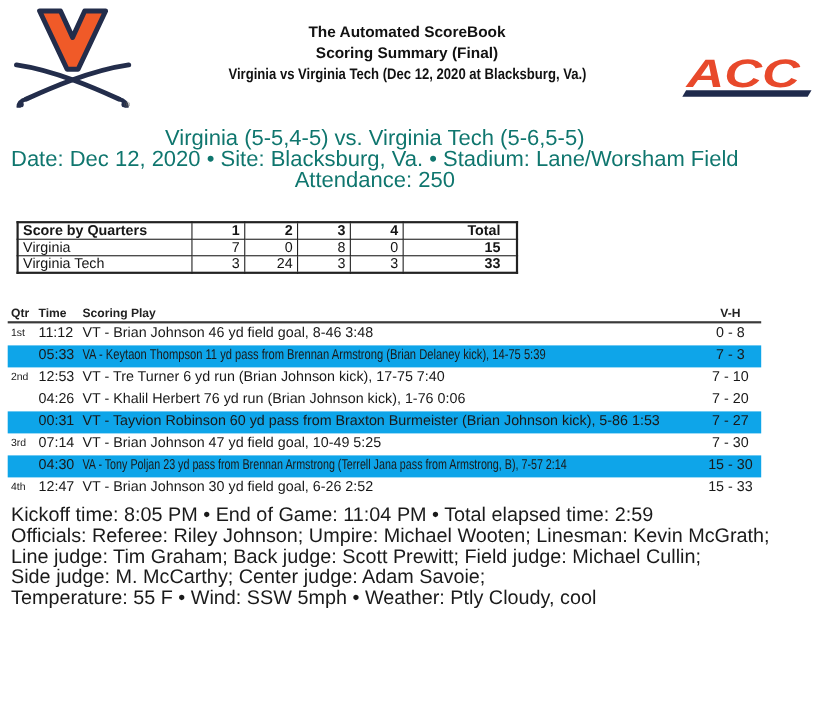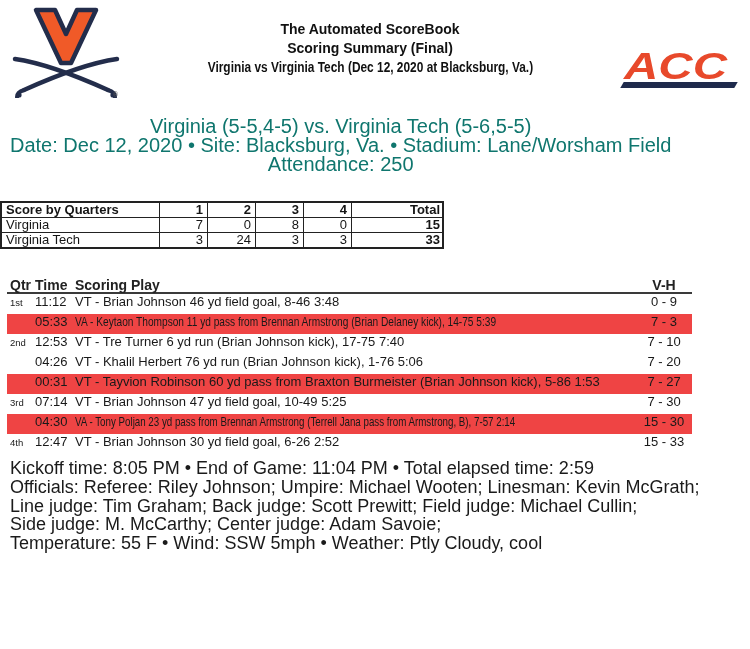--- a/index.html
+++ b/index.html
@@ -17,37 +17,37 @@
   .acc-logo{position:absolute;left:624px;top:14px;width:122px;height:48px;margin-top:37px;}
   .acc-text{
     font-style:italic;font-weight:bold;font-size:36px;line-height:32px;
     color:#e8492b;transform:scaleX(1.32);transform-origin:left center;
     letter-spacing:0px;white-space:nowrap;
   }
   .acc-bar{position:absolute;left:-2px;top:31px;width:114px;height:6px;background:#1f2a4c;transform:skewX(-30deg);}
   
   .game-info{position:absolute;left:10px;top:117px;font-size:20px;line-height:19px;color:#0f766e;text-align:center;}
   
-  .qtable{position:absolute;left:0;top:201px;border-collapse:collapse;font-size:13px;color:#151515;}
+  .qtable{position:absolute;left:15px;top:201px;border-collapse:collapse;font-size:13px;color:#151515;}
   .qtable td,.qtable th{border:1px solid #222;height:13px;padding:0 4px;line-height:14px;}
   .qtable{border:2px solid #222;}
   .qtable th{font-weight:bold;text-align:right;}
   .qtable th.teamcol{text-align:left;}
   .qtable td.num{text-align:right;}
-  .qtable td.total,.qtable th.totalh{text-align:right;font-weight:bold;padding-right:2px;}
+  .qtable td.total,.qtable th.totalh{text-align:right;font-weight:bold;padding-right:14px;}
   .w-team{width:149px;} .w-q{width:39px;} .w-t{width:84px;}
   
   .plays{position:absolute;left:7px;top:279px;width:685px;}
-  .phead{position:relative;height:13px;border-bottom:2px solid #3a3a3a;font-weight:bold;font-size:14px;line-height:12px;color:#222;}
+  .phead{position:relative;height:13px;border-bottom:2px solid #3a3a3a;font-weight:bold;font-size:11px;line-height:12px;color:#222;}
   .h-qtr{position:absolute;left:3px;}
   .h-time{position:absolute;left:28px;}
   .h-play{position:absolute;left:68px;}
   .h-vh{position:absolute;left:625px;width:64px;text-align:center;}
   .prow{position:relative;height:20px;line-height:16px;font-size:13px;color:#191919;}
-  .prow.alt{background:#ef4444;padding-left:39px;}
+  .prow.alt{background:#0ea5e9;padding-left:39px;}
   .c-qtr{position:absolute;left:3px;top:0;font-size:9.5px;line-height:17px;}
   .c-time{position:absolute;left:28px;}
   .c-play{position:absolute;left:68px;white-space:nowrap;}
   .c-play.cond{transform:scaleX(0.78);transform-origin:0 50%;}
   .c-play.cond2{transform:scaleX(0.75);transform-origin:0 50%;}
   .c-vh{position:absolute;left:625px;width:64px;text-align:center;}
   
   .footer-info{position:absolute;left:10px;top:459px;font-size:18px;line-height:18.8px;color:#1a1a1a;}
 </style>
 </head>
@@ -122,38 +122,38 @@
       <span class="h-qtr">Qtr</span>
       <span class="h-time">Time</span>
       <span class="h-play">Scoring Play</span>
       <span class="h-vh">V-H</span>
     </div>
 
     <div class="prow">
       <span class="c-qtr">1st</span>
       <span class="c-time">11:12</span>
       <span class="c-play">VT - Brian Johnson 46 yd field goal, 8-46 3:48</span>
-      <span class="c-vh">0 - 9</span>
+      <span class="c-vh">0 - 8</span>
     </div>
     <div class="prow alt">
       <span class="c-qtr"></span>
       <span class="c-time">05:33</span>
       <span class="c-play cond">VA - Keytaon Thompson 11 yd pass from Brennan Armstrong (Brian Delaney kick), 14-75 5:39</span>
       <span class="c-vh">7 - 3</span>
     </div>
     <div class="prow">
       <span class="c-qtr">2nd</span>
       <span class="c-time">12:53</span>
       <span class="c-play">VT - Tre Turner 6 yd run (Brian Johnson kick), 17-75 7:40</span>
       <span class="c-vh">7 - 10</span>
     </div>
     <div class="prow">
       <span class="c-qtr"></span>
       <span class="c-time">04:26</span>
-      <span class="c-play">VT - Khalil Herbert 76 yd run (Brian Johnson kick), 1-76 5:06</span>
+      <span class="c-play">VT - Khalil Herbert 76 yd run (Brian Johnson kick), 1-76 0:06</span>
       <span class="c-vh">7 - 20</span>
     </div>
     <div class="prow alt">
       <span class="c-qtr"></span>
       <span class="c-time">00:31</span>
       <span class="c-play">VT - Tayvion Robinson 60 yd pass from Braxton Burmeister (Brian Johnson kick), 5-86 1:53</span>
       <span class="c-vh">7 - 27</span>
     </div>
     <div class="prow">
       <span class="c-qtr">3rd</span>

